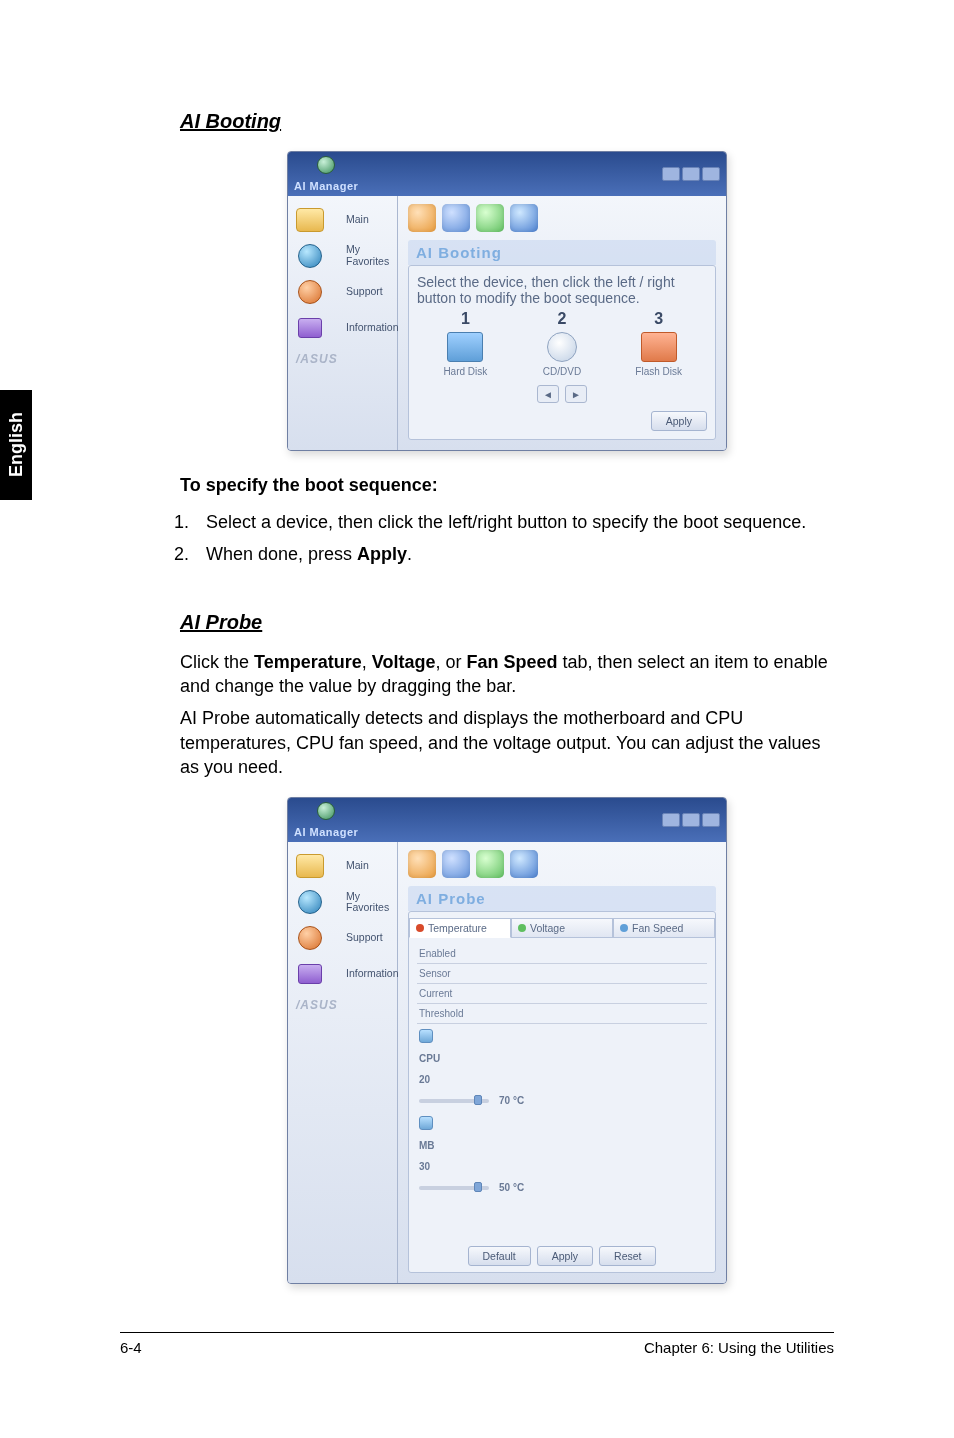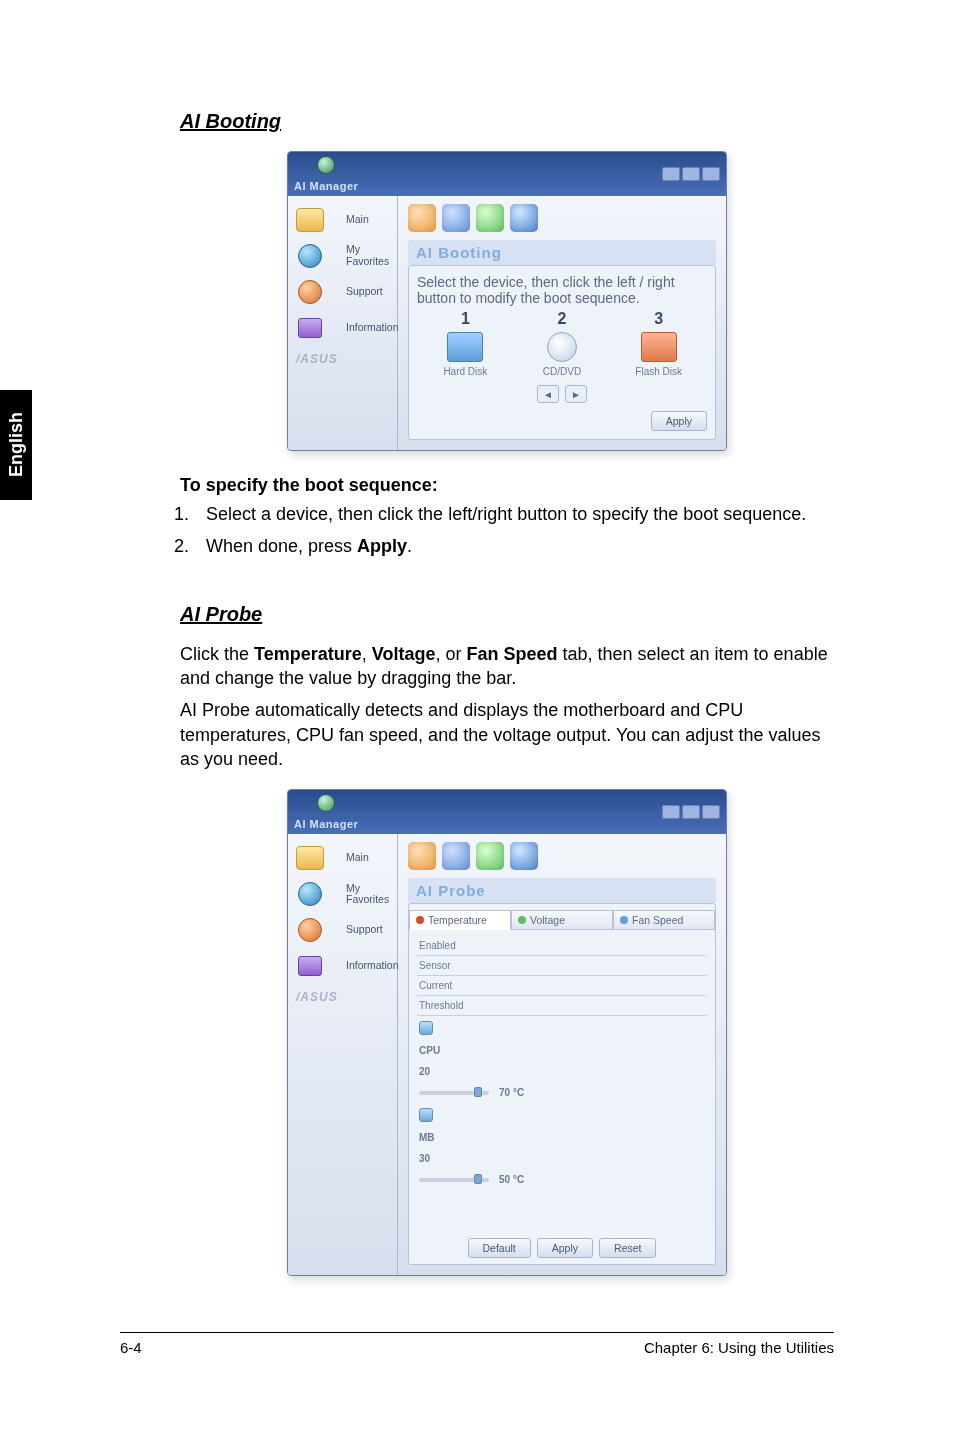--- a/index.html
+++ b/index.html
@@ -52,21 +52,21 @@
   .btn { padding: 3px 14px; background: linear-gradient(#f6f8fc, #d6deed); border: 1px solid #a5b4d0; border-radius: 3px; font-size: 10.5px; color: #4a5a76; }
   .tabs { display: flex; margin-top: 6px; }
   .tab { flex: 1; background: linear-gradient(#f6f8fc, #e0e6f2); border: 1px solid #b5c2da; padding: 3px 6px; font-size: 10.5px; color: #5a6a86; display: flex; align-items: center; gap: 4px; }
   .tab.active { background: #fff; border-bottom-color: #fff; }
   .grid-head, .grid-row { display: flex; font-size: 10px; flex-direction: column; }
   .gh { flex: 1; color: #6a7a96; padding: 4px 2px; border-bottom: 1px solid #c8d0e0; }
   .gr { flex: 1; padding: 5px 2px; color: #6a7a96; display: flex; align-items: center; gap: 4px; font-weight: bold; }
   .chip { width: 14px; height: 14px; border-radius: 3px; background: linear-gradient(#b8e0ff, #6fa8d8); border: 1px solid #5f8fc0; }
   .slider { width: 70px; height: 4px; background: #c8d0e0; border-radius: 2px; position: relative; }
   .slider .th { width: 8px; height: 10px; background: #7fa6d8; border: 1px solid #5f86b8; border-radius: 2px; position: absolute; top: -4px; left: 55px; }
-  .subhead { font-weight: bold; font-size: 18px; margin: 14px 0 2px 0; }
+  .subhead { font-weight: bold; font-size: 18px; margin: 14px 0 10px 0; }
   ol { margin-left: 14px; font-size: 18px; line-height: 1.8; }
   ol li { padding-left: 12px; }
   .section-block2 { margin-top: 40px; }
   .footer { position: absolute; bottom: 82px; left: 120px; right: 120px; border-top: 1px solid #000; padding-top: 6px; display: flex; justify-content: space-between; font-size: 15px; }
   .tab .dot { width: 8px; height: 8px; border-radius: 50%; display: inline-block; }
   .dot-red { background: #d84a2a; }
   .dot-green { background: #5fbf5f; }
   .dot-blue { background: #5f9fd8; }
 </style>
 </head>

